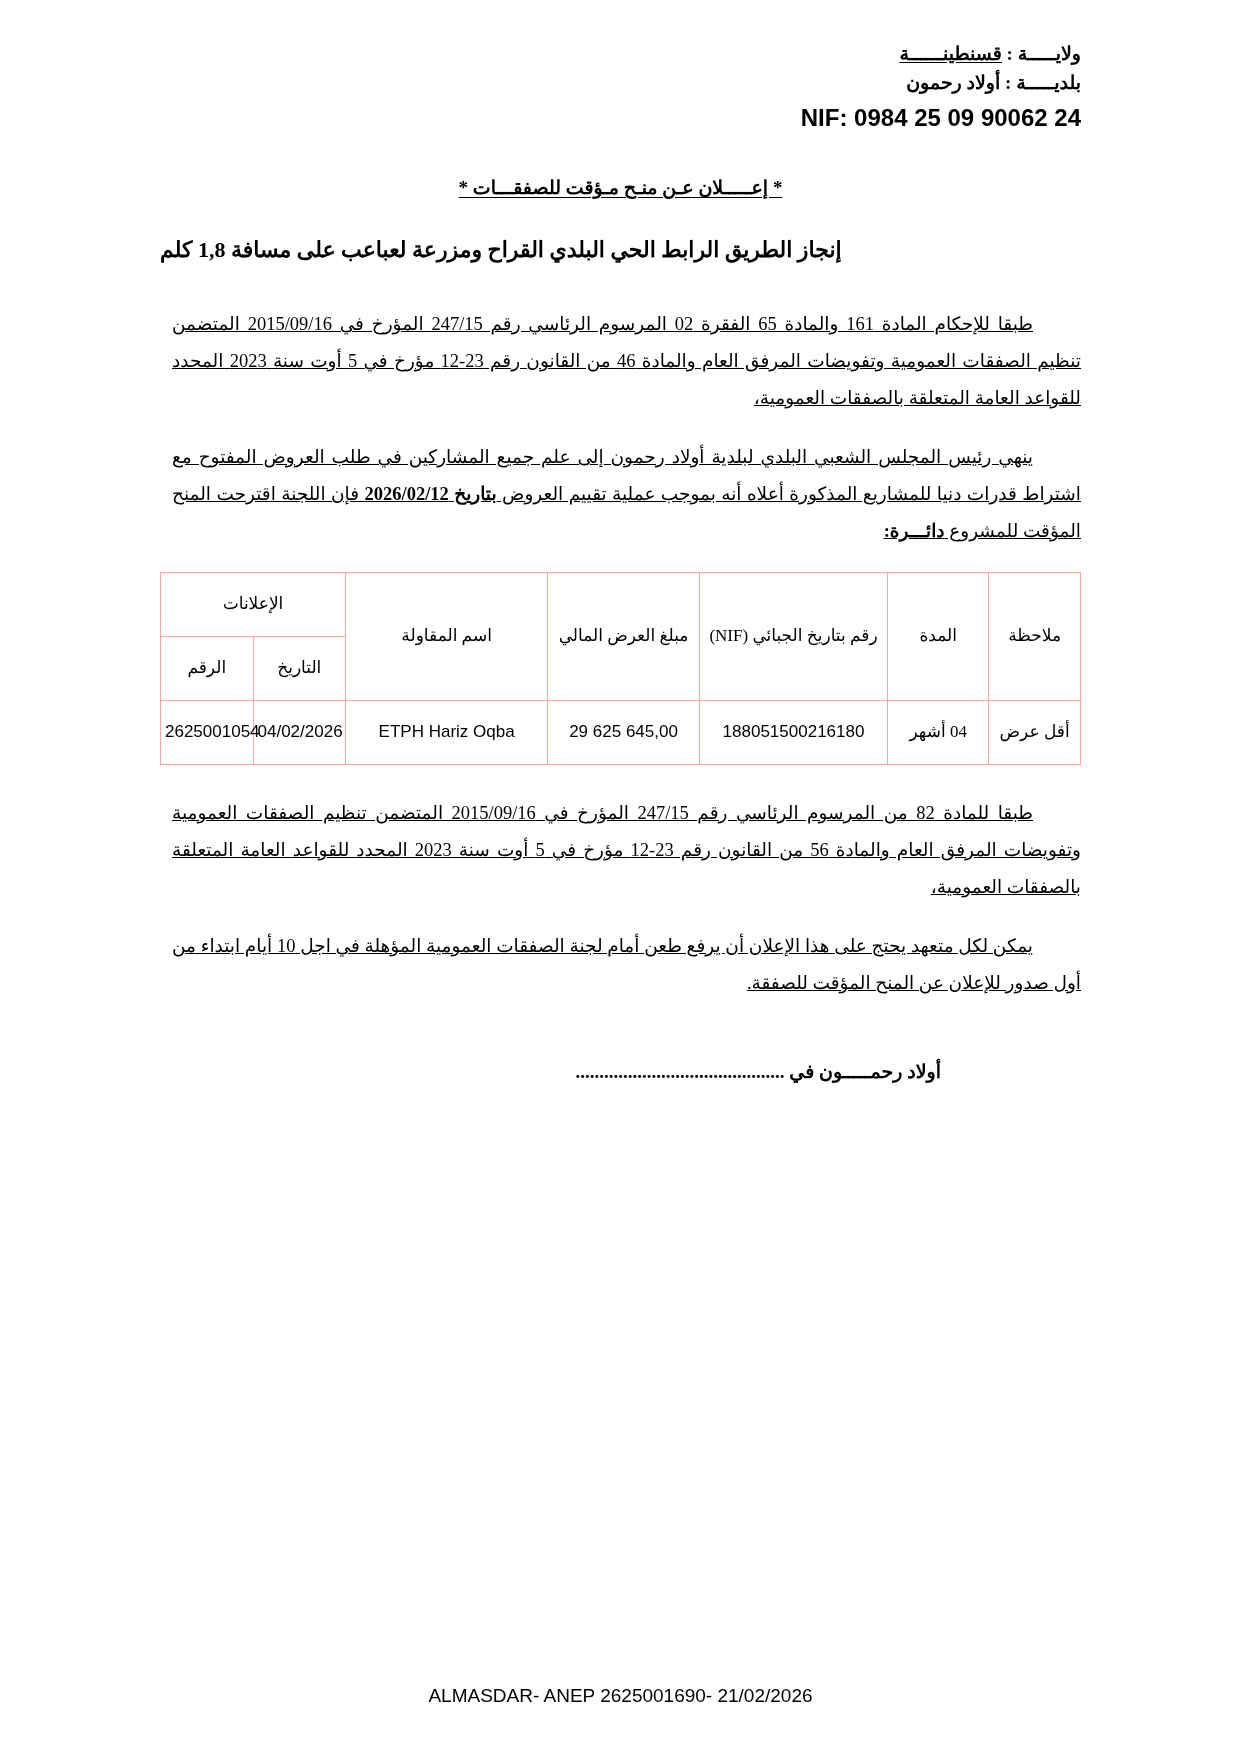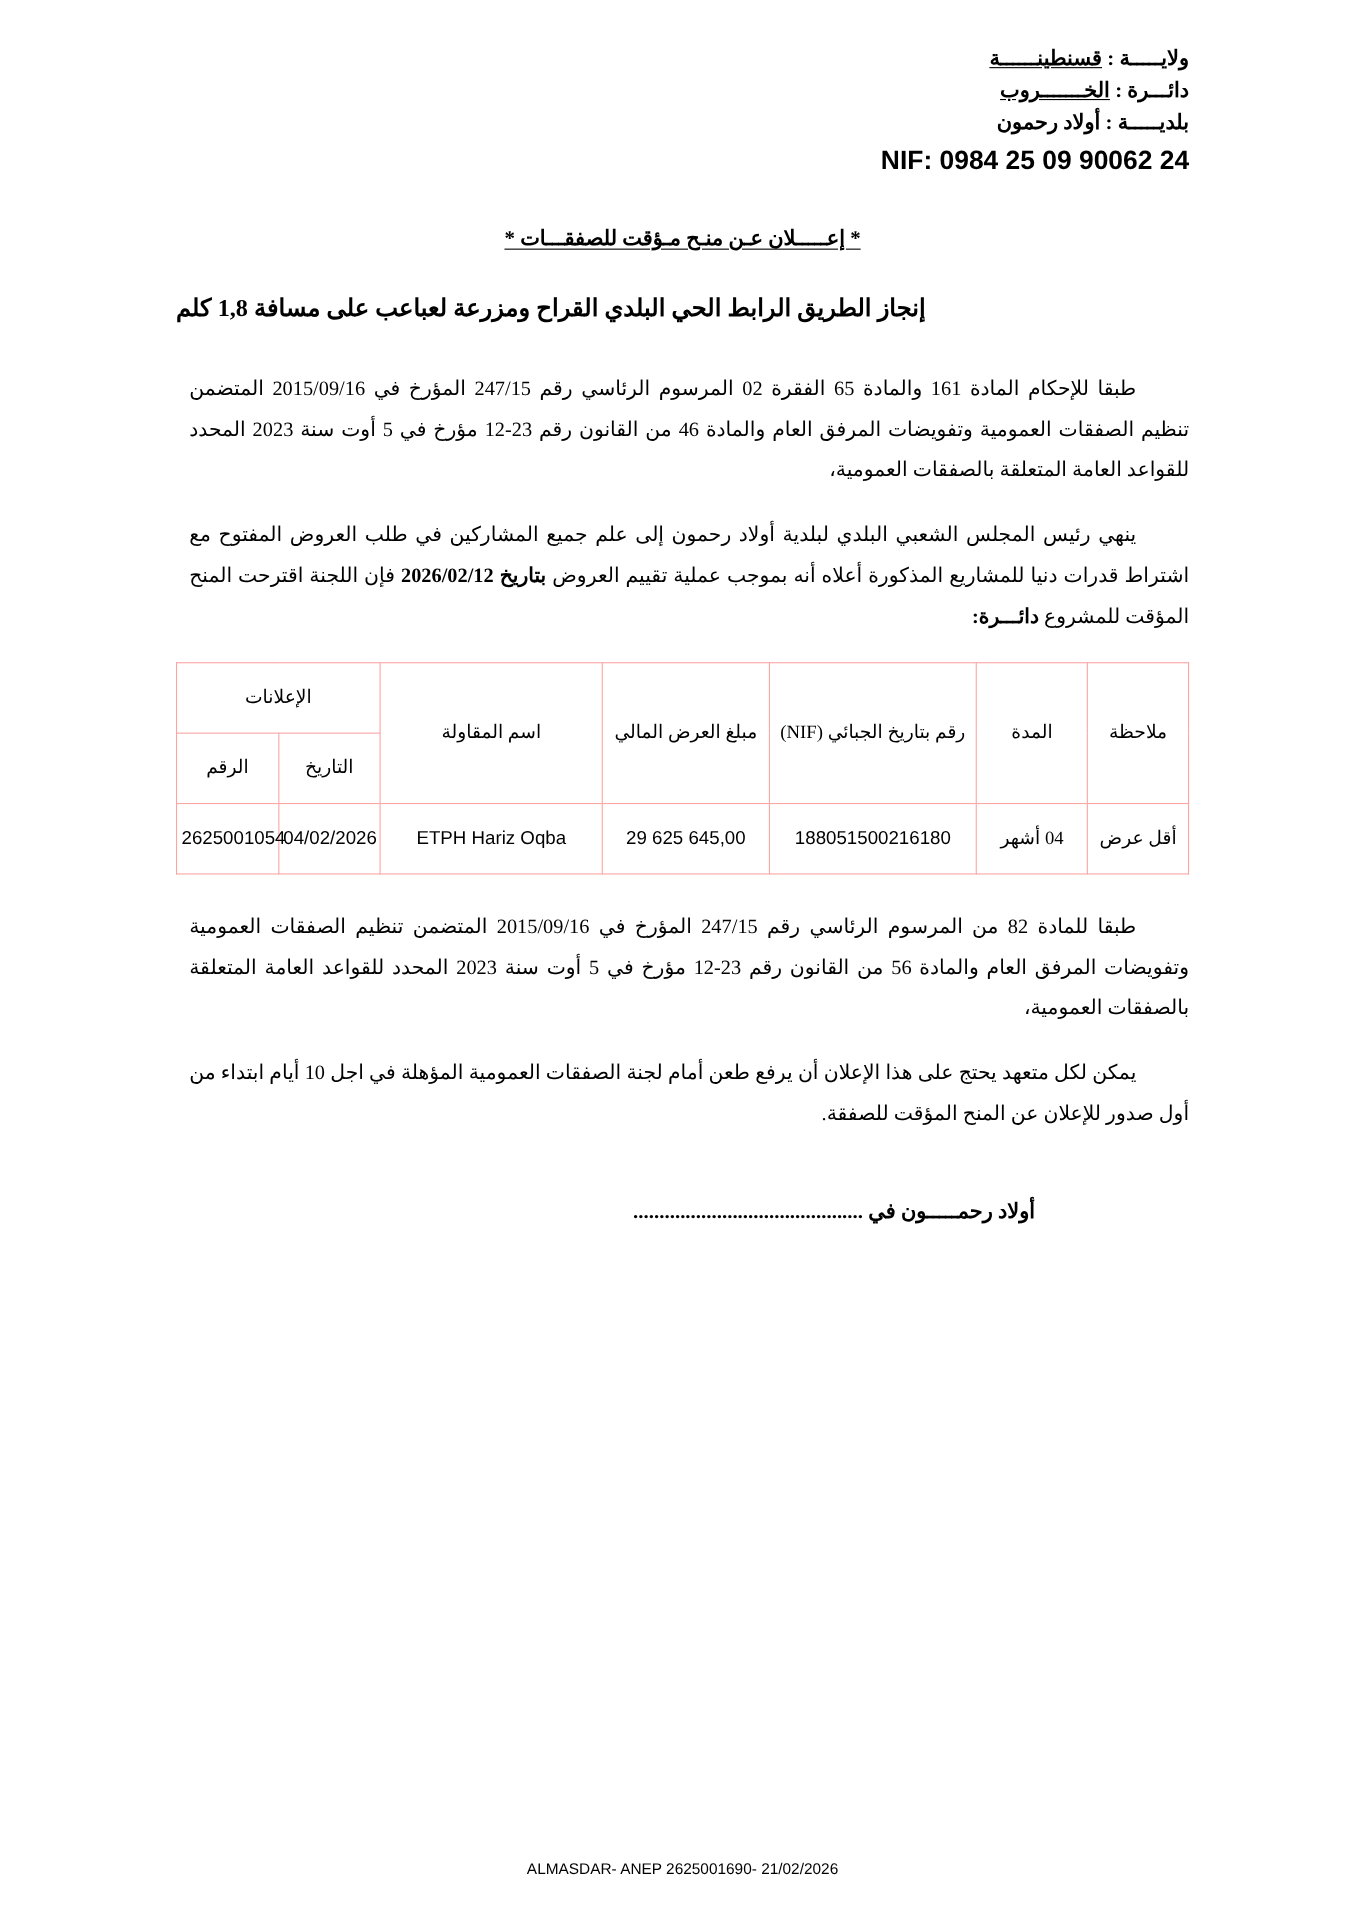--- a/index.html
+++ b/index.html
@@ -96,20 +96,21 @@
   }
 
   
   p.para {
     font-size: 18.5px;
     line-height: 2.0;
     text-align: justify;
     text-align-last: right;
     direction: rtl;
     margin: 0 0 22px 12px;
+    text-decoration: underline;
   }
   p.para.indent {
     text-indent: 48px;
   }
   .b { font-weight: bold; }
 
   
   table.award {
     border-collapse: collapse;
     width: 100%;
@@ -164,40 +165,36 @@
   }
 
   
   .footer {
     position: absolute;
     left: 0;
     right: 0;
     bottom: 48px;
     text-align: center;
     font-family: "Liberation Sans", sans-serif;
-    font-size: 14px;
+    font-size: 19px;
     direction: ltr;
     color: #000000;
   }
 </style>
 </head>
 <body>
 
 <div class="page">
   <div class="content">
 
 
     <div class="admin-block">
       <div class="admin-line underlined">
         <span class="lbl">ولايـــــة  :</span>
         <span class="val">قسنطينــــــة</span>
-      </div>
-      <div class="admin-line underlined">
-        <span class="lbl">دائـــرة  :</span>
-        <span class="val">الخـــــــروب</span>
       </div>
       <div class="admin-line">
         <span class="lbl">بلديـــــة  :</span>
         <span class="val">أولاد رحمون</span>
       </div>
       <div class="nif-line">NIF: 0984 25 09 90062 24</div>
     </div>
 
     <div class="announce-title">
       <span class="u">* إعـــــلان عـن منـح مـؤقت للصفقـــات *</span>

